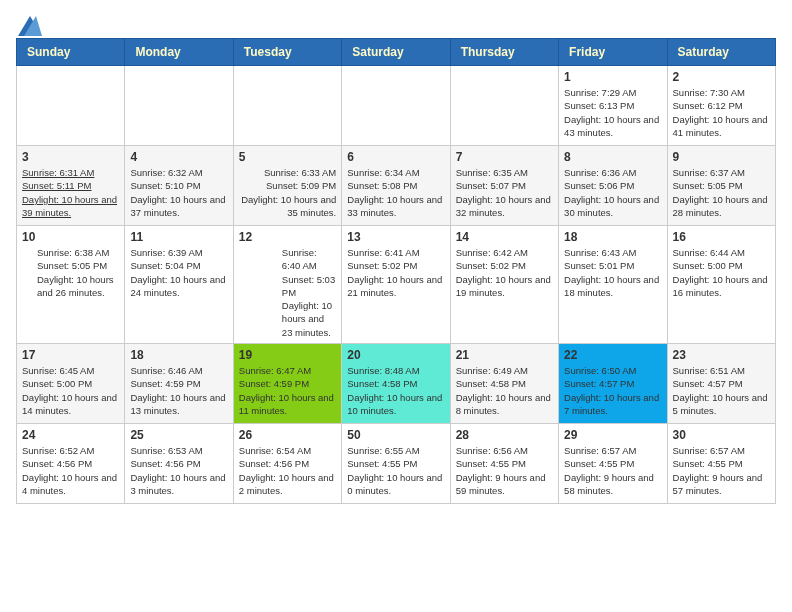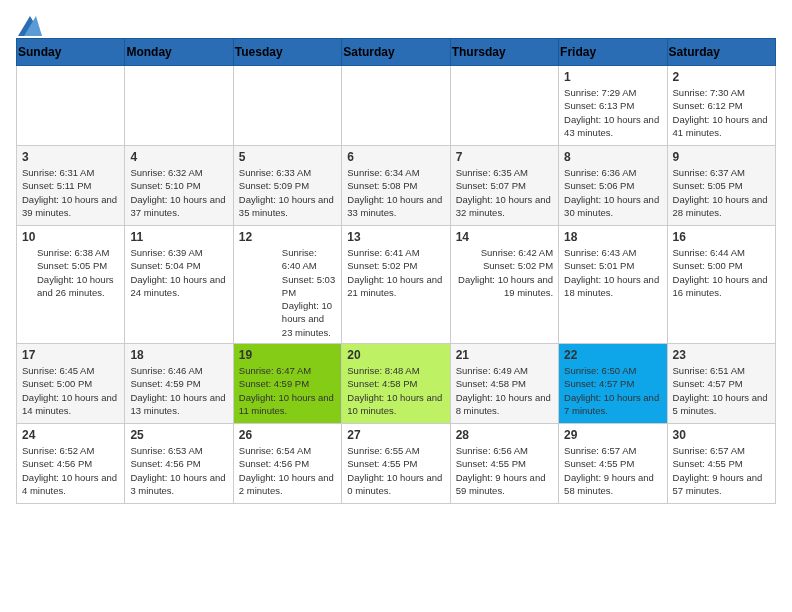--- a/index.html
+++ b/index.html
@@ -46,24 +46,24 @@
       color: #333;
       margin-top: 2px;
     }
     .calendar {
       width: 100%;
       border-collapse: collapse;
       border: 1px solid #ccc;
     }
     .calendar th {
       background-color: #2a6db5;
-      color: #000000;
+      color: #fef9c3;
       font-size: 12px;
       font-weight: bold;
-      padding: 6px 1px;
+      padding: 6px 10px;
       text-align: left;
       border: 1px solid #1a5a9a;
     }
     .calendar td {
       border: 1px solid #ccc;
       vertical-align: top;
       padding: 4px 5px;
       font-size: 10px;
       color: #333;
       width: calc(100% / 7);
@@ -137,33 +137,33 @@
         <td>
           <span class="day-num">2</span>
           <div class="day-info" style="white-space: pre-line;">Sunrise: 7:30 AM
 Sunset: 6:12 PM
 Daylight: 10 hours and 41 minutes.</div>
         </td>
       </tr>
       <tr>
         <td style="background-color: rgb(245, 245, 245);">
           <span class="day-num">3</span>
-          <div class="day-info" style="white-space: pre-line;">Sunrise: 6:31 AM
+          <div class="day-info" style="white-space: pre-line; text-decoration: underline;">Sunrise: 6:31 AM
 Sunset: 5:11 PM
 Daylight: 10 hours and 39 minutes.</div>
         </td>
         <td style="background-color: rgb(245, 245, 245);">
           <span class="day-num">4</span>
           <div class="day-info" style="white-space: pre-line;">Sunrise: 6:32 AM
 Sunset: 5:10 PM
 Daylight: 10 hours and 37 minutes.</div>
         </td>
         <td style="background-color: rgb(245, 245, 245);">
           <span class="day-num">5</span>
-          <div class="day-info" style="white-space: pre-line;">Sunrise: 6:33 AM
+          <div class="day-info" style="white-space: pre-line; text-align: right;">Sunrise: 6:33 AM
 Sunset: 5:09 PM
 Daylight: 10 hours and 35 minutes.</div>
         </td>
         <td style="background-color: rgb(245, 245, 245);">
           <span class="day-num">6</span>
           <div class="day-info" style="white-space: pre-line;">Sunrise: 6:34 AM
 Sunset: 5:08 PM
 Daylight: 10 hours and 33 minutes.</div>
         </td>
         <td style="background-color: rgb(245, 245, 245);">
@@ -205,21 +205,21 @@
 Daylight: 10 hours and 23 minutes.</div>
         </td>
         <td>
           <span class="day-num">13</span>
           <div class="day-info" style="white-space: pre-line;">Sunrise: 6:41 AM
 Sunset: 5:02 PM
 Daylight: 10 hours and 21 minutes.</div>
         </td>
         <td>
           <span class="day-num">14</span>
-          <div class="day-info" style="white-space: pre-line; text-align: right;">Sunrise: 6:42 AM
+          <div class="day-info" style="white-space: pre-line;">Sunrise: 6:42 AM
 Sunset: 5:02 PM
 Daylight: 10 hours and 19 minutes.</div>
         </td>
         <td>
           <span class="day-num">18</span>
           <div class="day-info" style="white-space: pre-line;">Sunrise: 6:43 AM
 Sunset: 5:01 PM
 Daylight: 10 hours and 18 minutes.</div>
         </td>
         <td>
@@ -241,21 +241,21 @@
           <div class="day-info" style="white-space: pre-line;">Sunrise: 6:46 AM
 Sunset: 4:59 PM
 Daylight: 10 hours and 13 minutes.</div>
         </td>
         <td style="background-color: #84cc16;">
           <span class="day-num">19</span>
           <div class="day-info" style="white-space: pre-line;">Sunrise: 6:47 AM
 Sunset: 4:59 PM
 Daylight: 10 hours and 11 minutes.</div>
         </td>
-        <td style="background-color: #bef264;">
+        <td style="background-color: #5eead4;">
           <span class="day-num">20</span>
           <div class="day-info" style="white-space: pre-line;">Sunrise: 8:48 AM
 Sunset: 4:58 PM
 Daylight: 10 hours and 10 minutes.</div>
         </td>
         <td style="background-color: rgb(245, 245, 245);">
           <span class="day-num">21</span>
           <div class="day-info" style="white-space: pre-line;">Sunrise: 6:49 AM
 Sunset: 4:58 PM
 Daylight: 10 hours and 8 minutes.</div>
@@ -286,21 +286,21 @@
 Sunset: 4:56 PM
 Daylight: 10 hours and 3 minutes.</div>
         </td>
         <td>
           <span class="day-num">26</span>
           <div class="day-info" style="white-space: pre-line;">Sunrise: 6:54 AM
 Sunset: 4:56 PM
 Daylight: 10 hours and 2 minutes.</div>
         </td>
         <td>
-          <span class="day-num">27</span>
+          <span class="day-num">50</span>
           <div class="day-info" style="white-space: pre-line;">Sunrise: 6:55 AM
 Sunset: 4:55 PM
 Daylight: 10 hours and 0 minutes.</div>
         </td>
         <td>
           <span class="day-num">28</span>
           <div class="day-info" style="white-space: pre-line;">Sunrise: 6:56 AM
 Sunset: 4:55 PM
 Daylight: 9 hours and 59 minutes.</div>
         </td>

